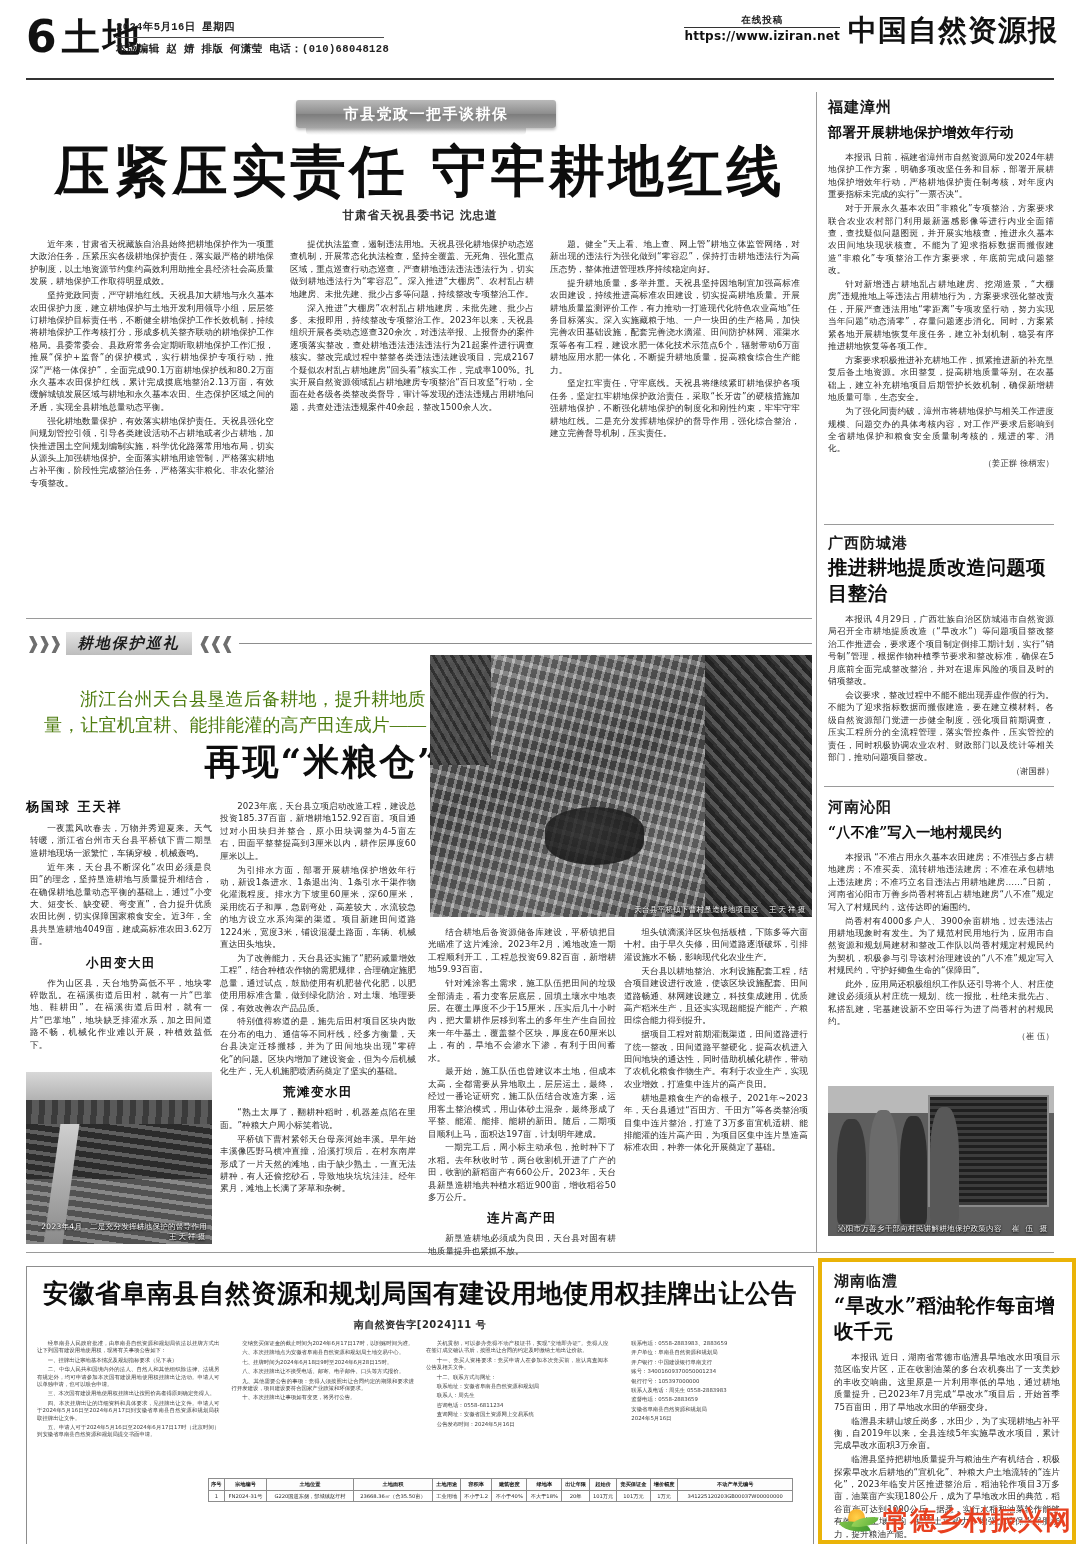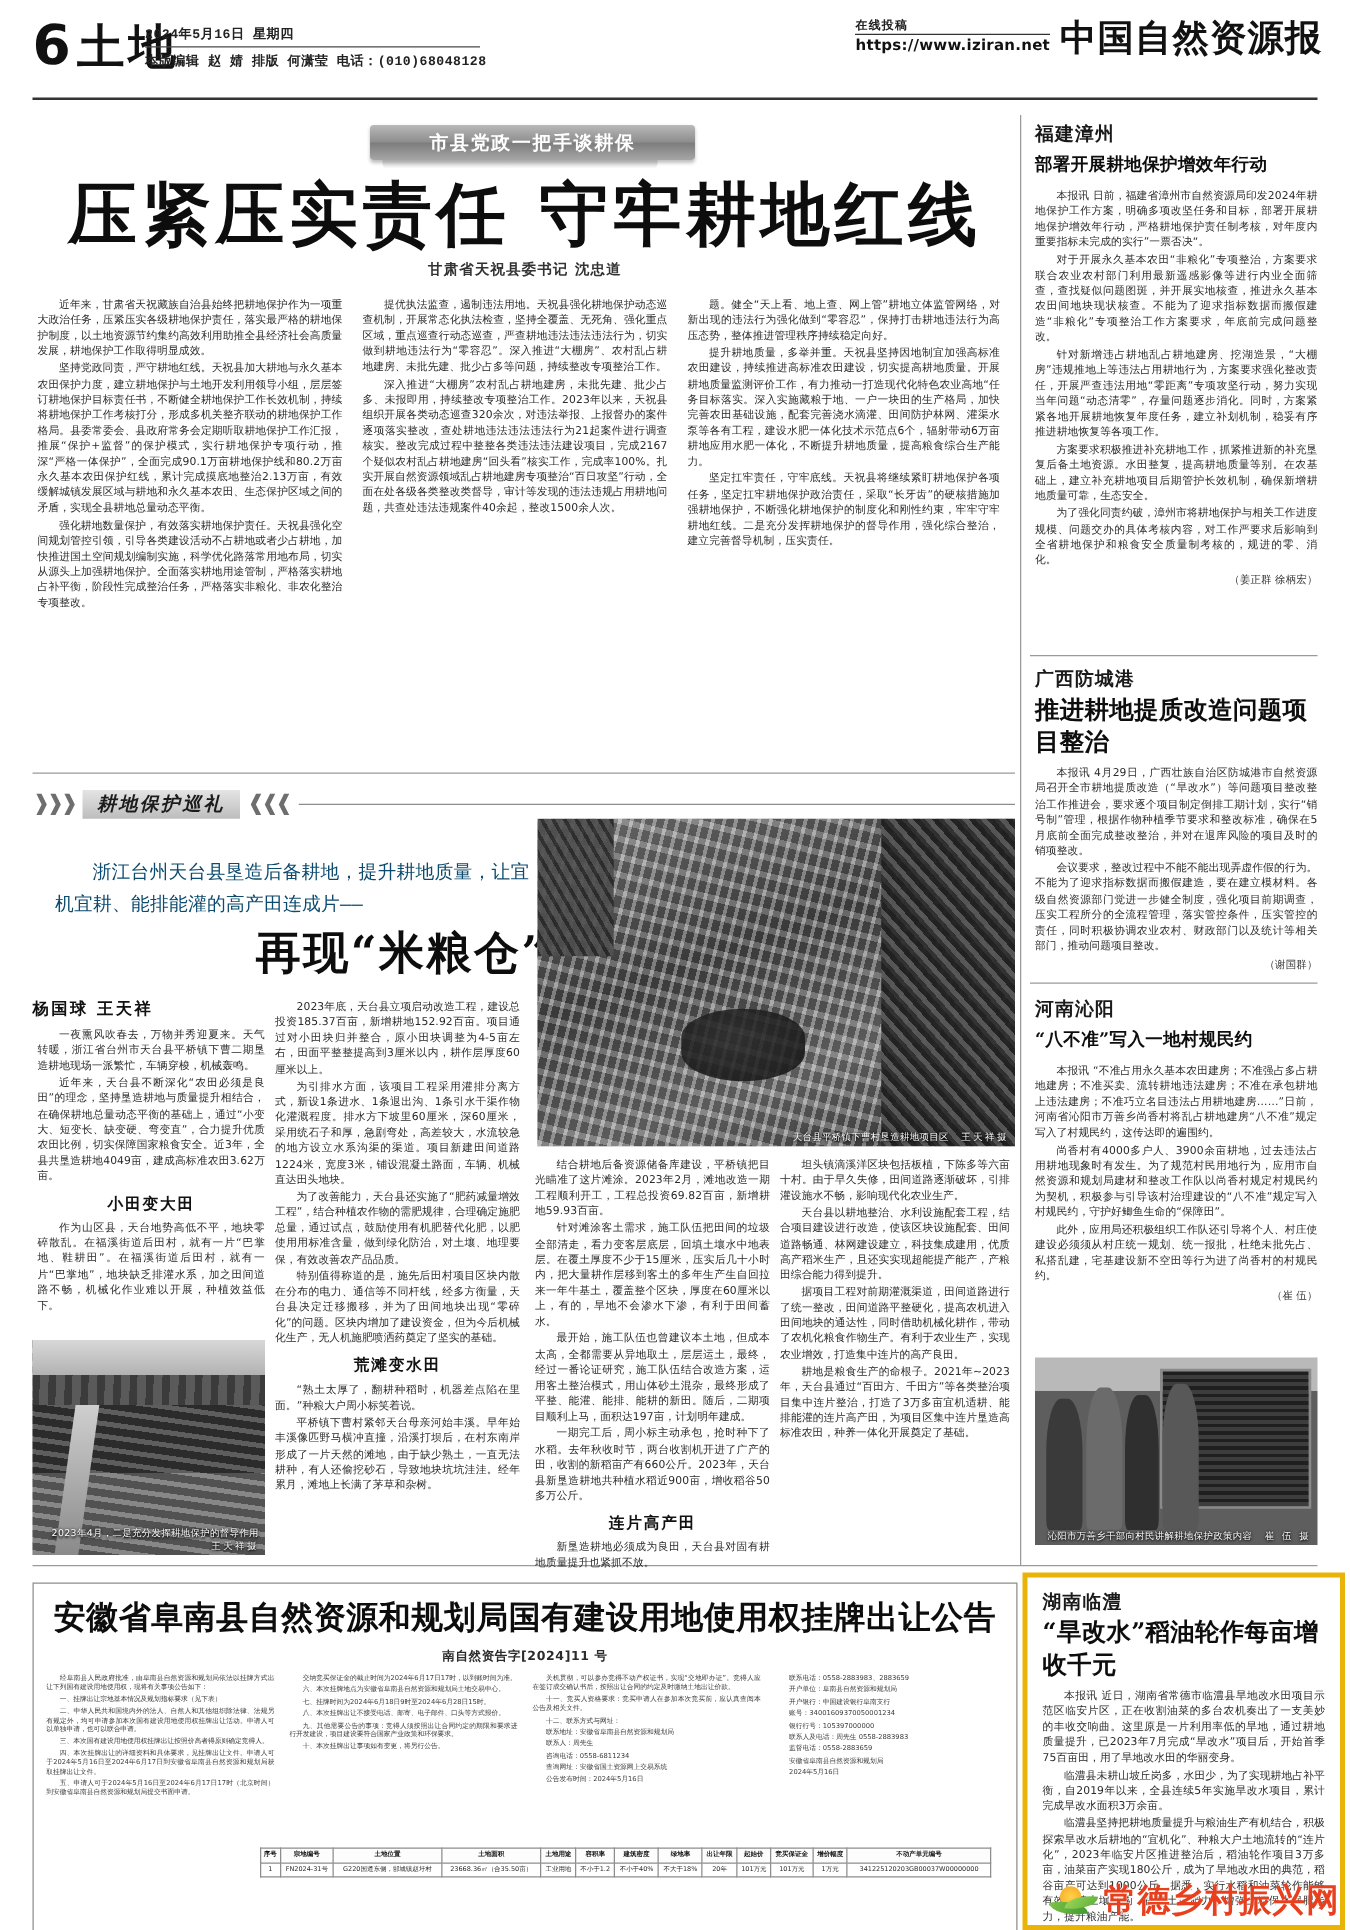--- a/index.html
+++ b/index.html
@@ -22,21 +22,21 @@
   }
   .mast-section{
     font-family:"DejaVu Sans","Liberation Sans",sans-serif;
     font-size:38px;font-weight:900;line-height:38px;color:#111;margin-left:6px;letter-spacing:3px;
   }
   .mast-meta{position:absolute;left:116px;top:20px;width:300px;font-family:Liberation Mono, monospace;}
   .mast-date{font-size:10.5px;font-weight:700;color:#222;letter-spacing:.4px;padding-bottom:3px;}
   .mast-rule{border-bottom:1px solid #4a4a4a;width:268px;}
   .mast-credits{font-size:10.5px;font-weight:700;color:#222;letter-spacing:.4px;padding-top:4px;}
   .mast-right{position:absolute;right:22px;top:14px;display:flex;align-items:flex-end;}
-  .mast-url-wrap{text-align:left;margin-right:8px;padding-bottom:2px;}
+  .mast-url-wrap{text-align:center;margin-right:8px;padding-bottom:2px;}
   .mast-submit{font-size:9.5px;font-weight:700;color:#222;letter-spacing:1px;}
   .mast-url{font-size:12px;font-weight:800;color:#111;border-top:1px solid #333;padding-top:1px;letter-spacing:.2px;}
   .mast-title{
     font-size:29px;font-weight:900;color:#111;letter-spacing:1px;line-height:30px;
   }
   .mast-bottom-rule{position:absolute;left:26px;top:78px;width:1028px;border-top:2px solid #333;}
 
   
   .vrule{position:absolute;background:#9a9a9a;width:1px;}
   .hrule{position:absolute;background:#9a9a9a;height:1px;}
@@ -83,22 +83,22 @@
   .banner-label{
     background:linear-gradient(180deg,#e4e4e4,#bdbdbd);
     padding:2px 12px;margin:0 6px;
     font-size:15px;font-weight:800;color:#1c1c1c;letter-spacing:2px;
     font-family:"DejaVu Serif","Liberation Serif",serif;font-style:italic;
   }
   .banner-line{flex:1;border-top:1px solid #8d8d8d;margin-left:8px;}
 
   
   .feat-sub{position:absolute;left:44px;top:686px;width:390px;
-    font-size:15px;line-height:26px;color:#0c4a6e;letter-spacing:.2px;text-indent:2em;
-    font-family:Liberation Mono, monospace;}
+    font-size:18px;line-height:26px;color:#4d7c0f;letter-spacing:.2px;text-indent:2em;
+    font-family:Liberation Serif, serif;}
   .feat-head{position:absolute;left:150px;top:738px;width:290px;text-align:right;
     font-size:36px;font-weight:900;color:#0d0d0d;letter-spacing:2px;
     font-family:"DejaVu Serif","Liberation Serif",serif;}
   .feat-byline{position:absolute;left:26px;top:798px;font-size:13px;font-weight:800;color:#111;letter-spacing:2px;}
   .subhead{text-align:center;font-size:12.5px;font-weight:800;color:#111;letter-spacing:1.5px;
     margin:7px 0 5px 0;text-indent:0;}
 
   
   .photo{position:absolute;overflow:hidden;background:#6a6a6a;}
   .photo .cap{
@@ -291,21 +291,21 @@
     <div class="sky"></div>
     <div class="hill"></div>
     <div class="path"></div>
     <div class="cap">
       <span>2023年4月，二是充分发挥耕地保护的督导作用</span><span class="credit">王天祥摄</span>
     </div>
   </div>
 
   <div class="col" style="left:220px;top:800px;width:196px;">
     <p class="ptext">2023年底，天台县立项启动改造工程，建设总投资185.37百亩，新增耕地152.92百亩。项目通过对小田块归并整合，原小田块调整为4-5亩左右，田面平整整提高到3厘米以内，耕作层厚度60厘米以上。</p>
-    <p class="ptext">为引排水方面，该项目工程采用灌排分离方式，新设1条进水、1条退出沟、1条引水干渠作物化灌溉程度。排水方下坡里60厘米，深60厘米，采用统石子和厚，急剧弯处，高差较大，水流较急的地方设立水系沟渠的渠道。项目新建田间道路1224米，宽度3米，铺设混凝土路面，车辆、机械直达田头地块。</p>
+    <p class="ptext">为引排水方面，部署开展耕地保护增效年行动，新设1条进水、1条退出沟、1条引水干渠作物化灌溉程度。排水方下坡里60厘米，深60厘米，采用统石子和厚，急剧弯处，高差较大，水流较急的地方设立水系沟渠的渠道。项目新建田间道路1224米，宽度3米，铺设混凝土路面，车辆、机械直达田头地块。</p>
     <p class="ptext">为了改善能力，天台县还实施了“肥药减量增效工程”，结合种植农作物的需肥规律，合理确定施肥总量，通过试点，鼓励使用有机肥替代化肥，以肥使用用标准含量，做到绿化防治，对土壤、地理要保，有效改善农产品品质。</p>
     <p class="ptext">特别值得称道的是，施先后田村项目区块内散在分布的电力、通信等不同杆线，经多方衡量，天台县决定迁移搬移，并为了田间地块出现“零碎化”的问题。区块内增加了建设资金，但为今后机械化生产，无人机施肥喷洒药奠定了坚实的基础。</p>
     <div class="subhead">荒滩变水田</div>
     <p class="ptext">“熟土太厚了，翻耕种稻时，机器差点陷在里面。”种粮大户周小标笑着说。</p>
     <p class="ptext">平桥镇下曹村紧邻天台母亲河始丰溪。早年始丰溪像匹野马横冲直撞，沿溪打坝后，在村东南岸形成了一片天然的滩地，由于缺少熟土，一直无法耕种，有人还偷挖砂石，导致地块坑坑洼洼。经年累月，滩地上长满了茅草和杂树。</p>
   </div>
 
   <div class="col" style="left:428px;top:926px;width:188px;">
     <p class="ptext">结合耕地后备资源储备库建设，平桥镇把目光瞄准了这片滩涂。2023年2月，滩地改造一期工程顺利开工，工程总投资69.82百亩，新增耕地59.93百亩。</p>
     <p class="ptext">针对滩涂客土需求，施工队伍把田间的垃圾全部清走，看力变客层底层，回填土壤水中地表层。在覆土厚度不少于15厘米，压实后几十小时内，把大量耕作层移到客土的多年生产生自回拉来一年牛基土，覆盖整个区块，厚度在60厘米以上，有的，旱地不会渗水下渗，有利于田间蓄水。</p>

